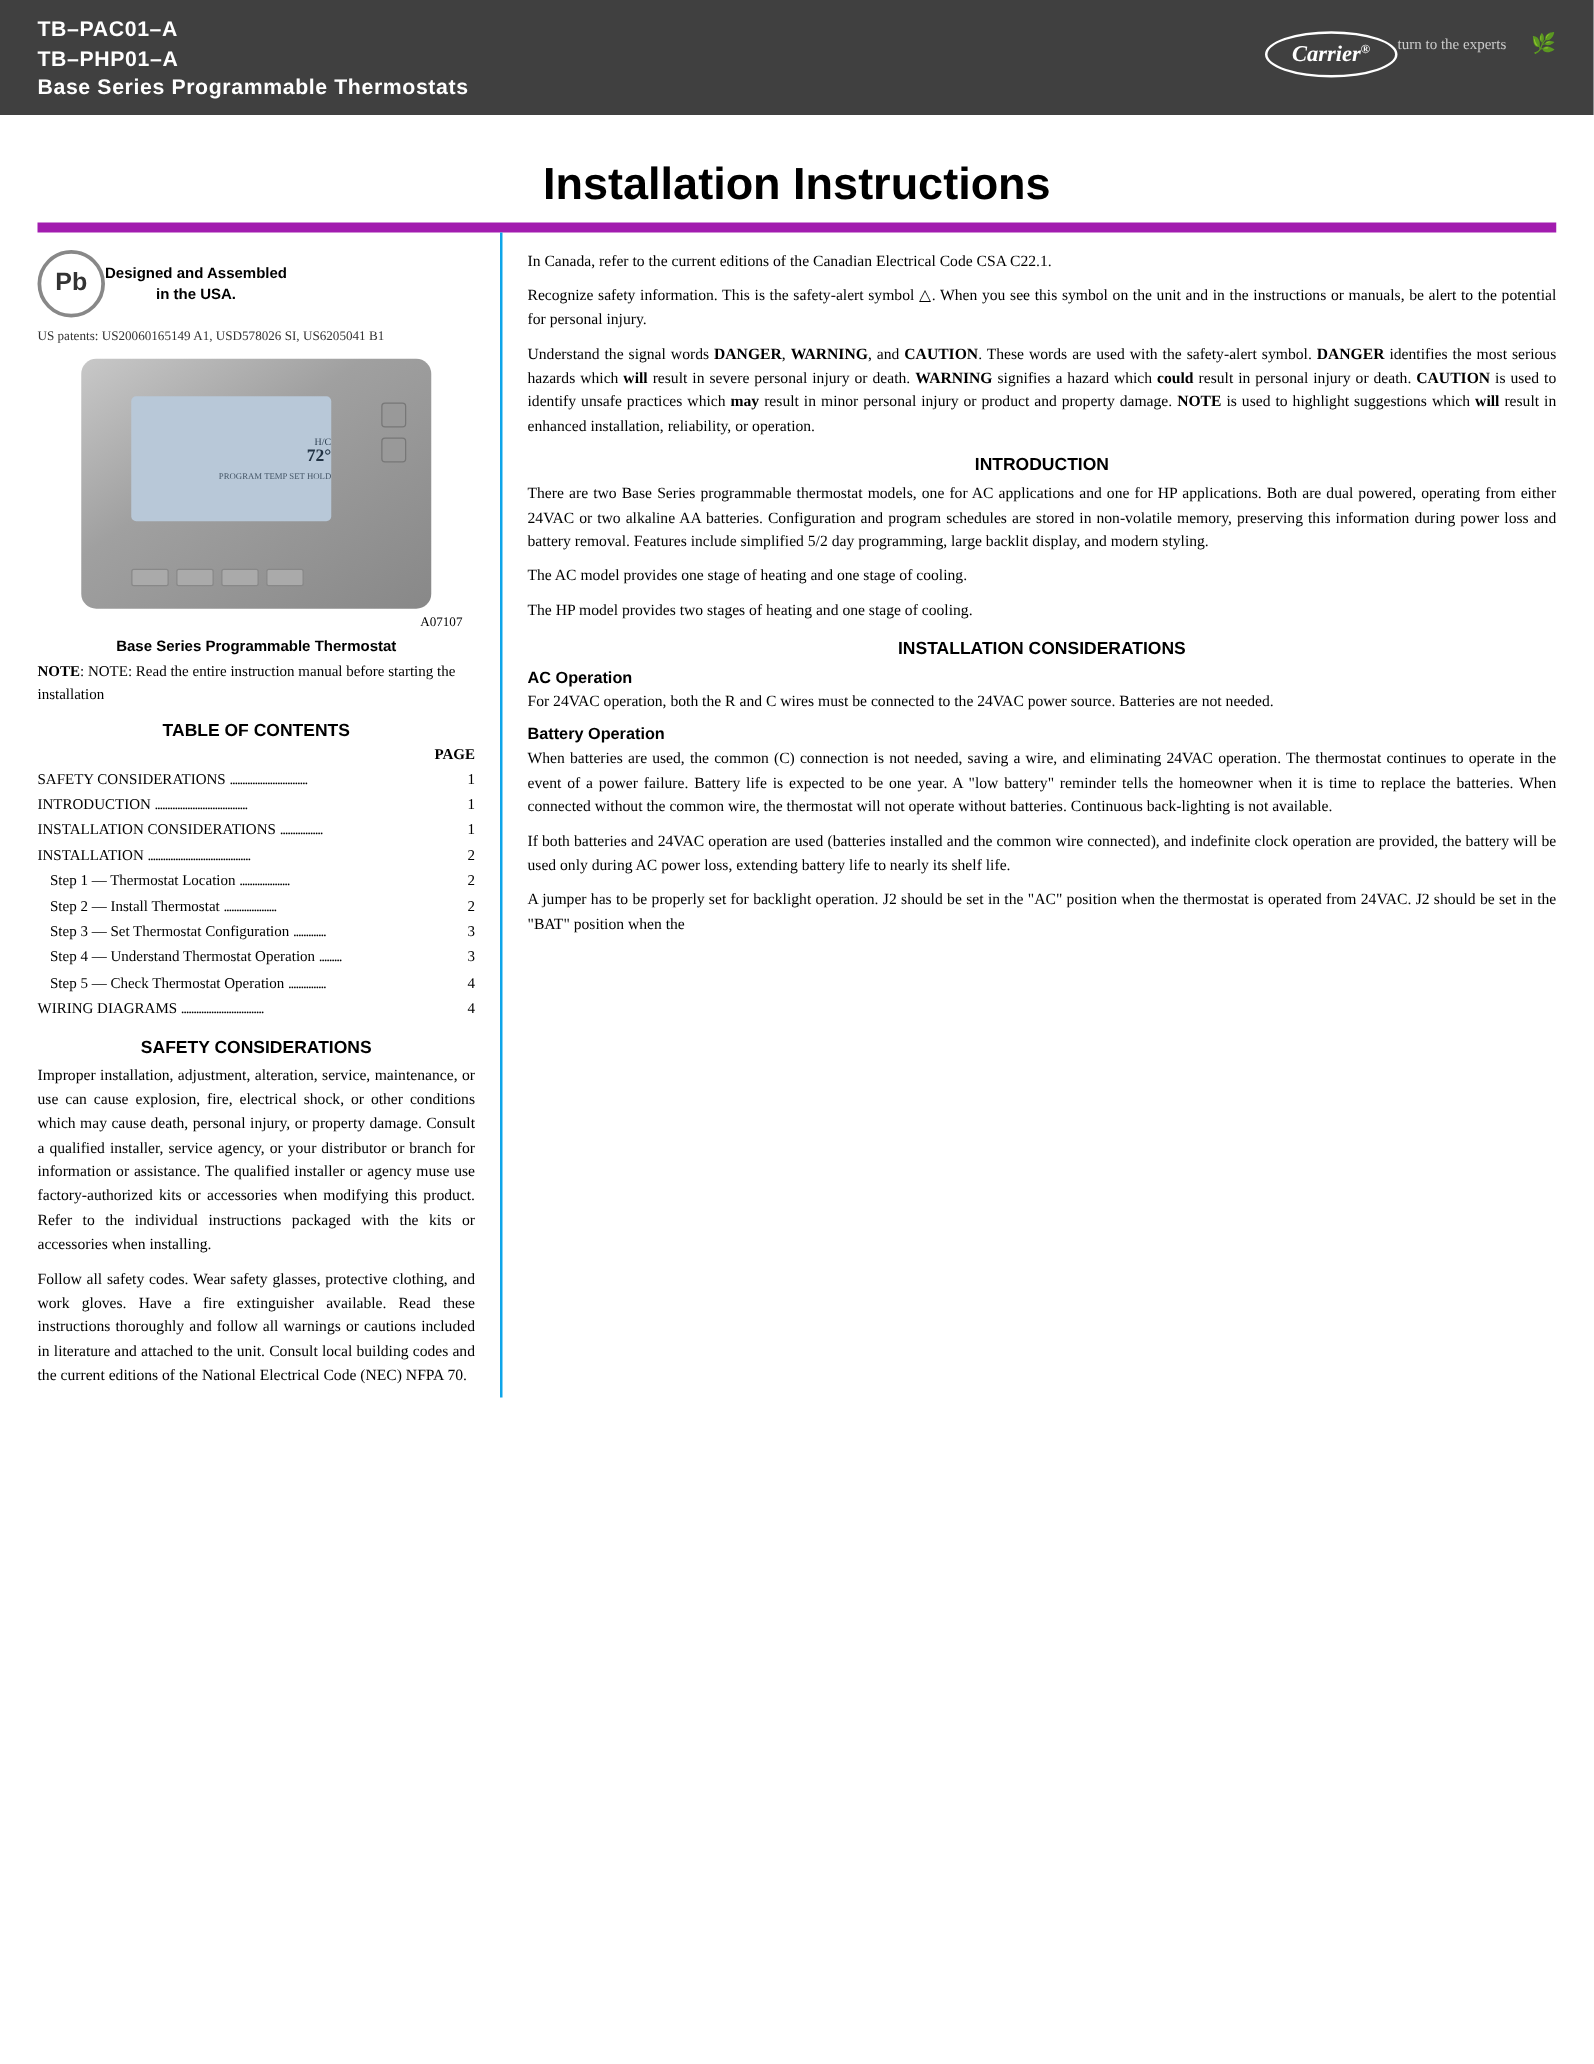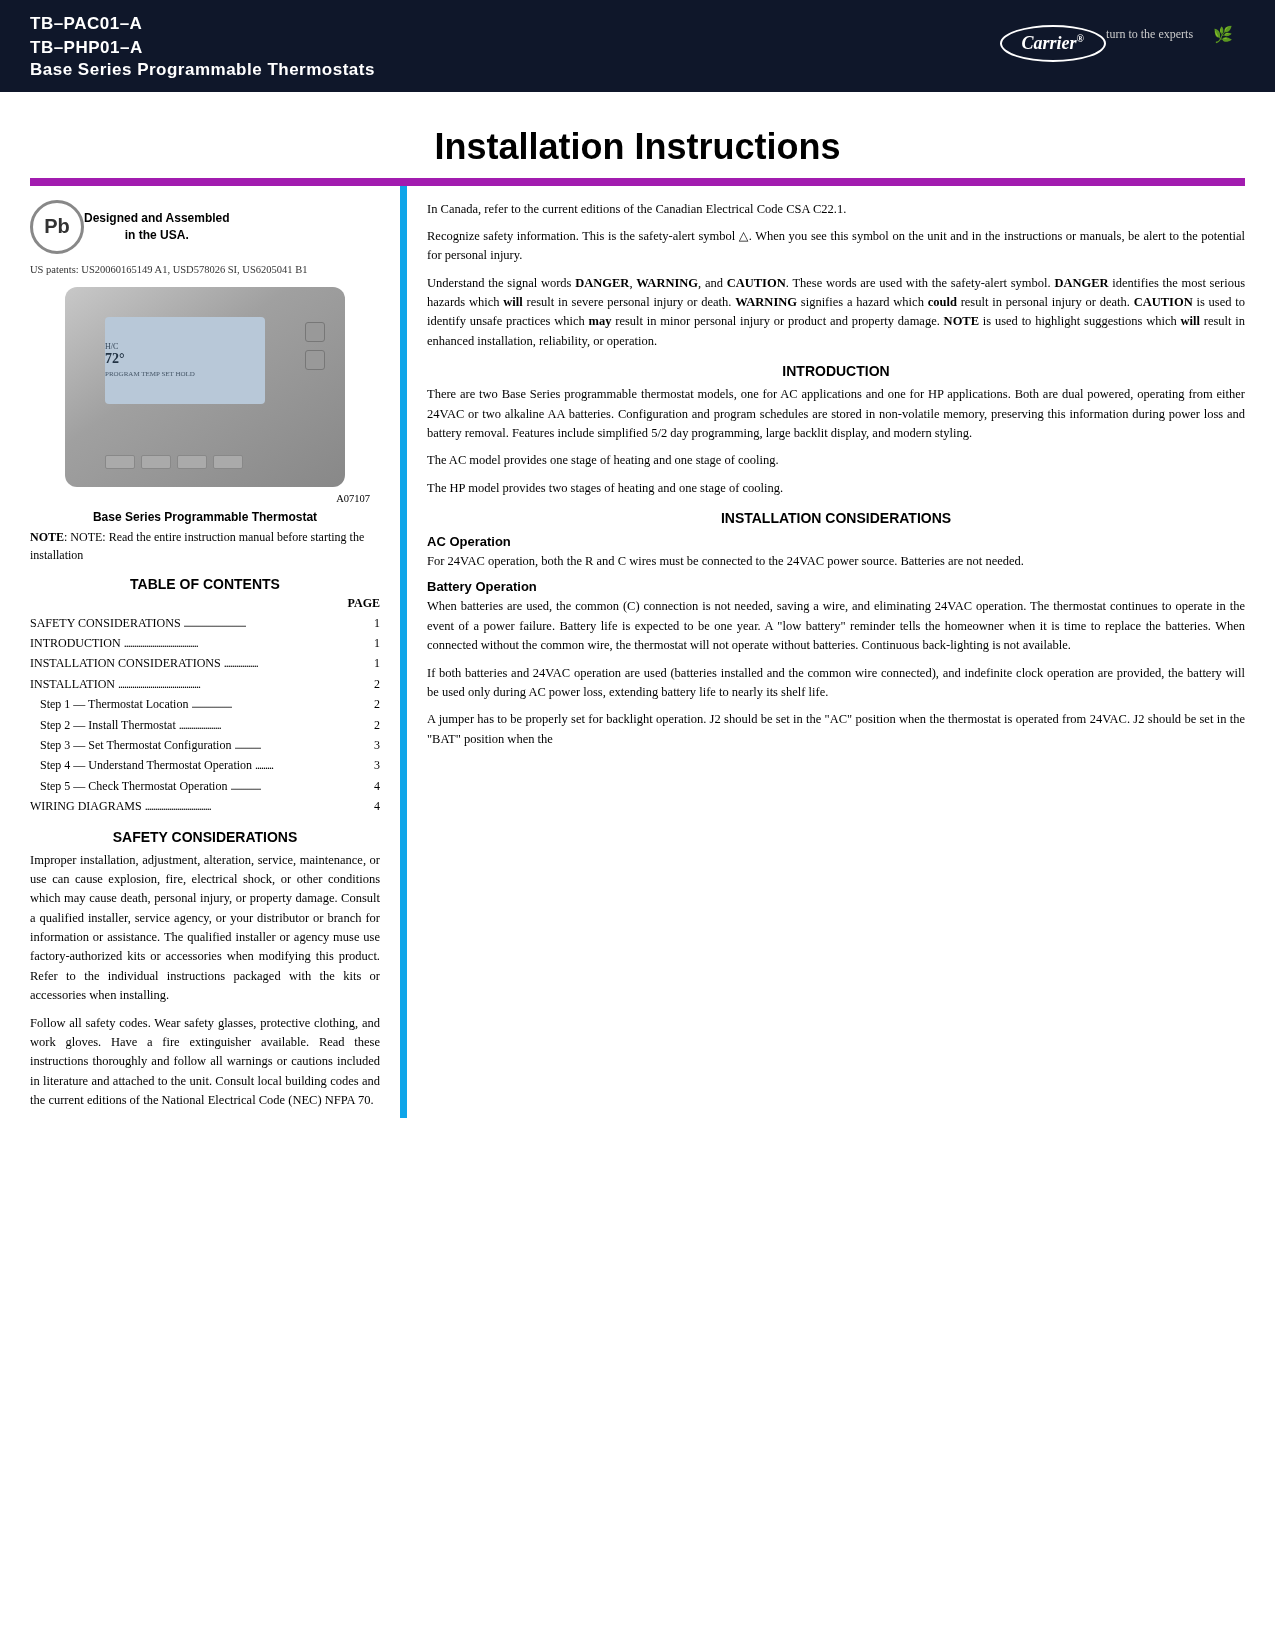--- a/index.html
+++ b/index.html
@@ -7,26 +7,26 @@
       background: #fff;
       font-family: 'Times New Roman', Times, serif;
       font-size: 13px;
       color: #000;
       width: 1275px;
       min-height: 1651px;
     }
 
     
     .header-bar {
-      background: #0f172a;
+      background: #404040;
       color: #fff;
       display: flex;
       align-items: center;
       justify-content: space-between;
-      padding: 12px 42px 12px 30px;
+      padding: 12px 30px 12px 30px;
       min-height: 90px;
     }
     .header-left {
       display: flex;
       flex-direction: column;
     }
     .header-model {
       font-family: Arial, sans-serif;
       font-size: 17px;
       font-weight: bold;
@@ -98,21 +98,21 @@
       width: 370px;
       min-width: 370px;
       padding-right: 20px;
       padding-top: 14px;
     }
 
     .right-col {
       flex: 1;
       padding-left: 20px;
       padding-top: 14px;
-      border-left: 7px solid #0ea5e9;
+      border-left: 2px solid #0ea5e9;
     }
 
     
     .lead-box {
       display: flex;
       align-items: center;
       margin-bottom: 10px;
     }
     .pb-circle {
       width: 54px;
@@ -150,29 +150,29 @@
       border-radius: 12px;
       margin: 0 auto 6px auto;
       display: flex;
       align-items: center;
       justify-content: center;
       position: relative;
       overflow: hidden;
     }
     .thermostat-screen {
       width: 160px;
-      height: 87px;
+      height: 100px;
       background: #b8c8d8;
       border-radius: 4px;
       position: absolute;
       top: 30px;
       left: 40px;
       display: flex;
       flex-direction: column;
-      align-items: flex-start;
+      align-items: flex-end;
       justify-content: center;
       font-size: 9px;
       color: #234;
     }
     .thermostat-buttons {
       position: absolute;
       right: 20px;
       top: 35px;
       display: flex;
       flex-direction: column;

